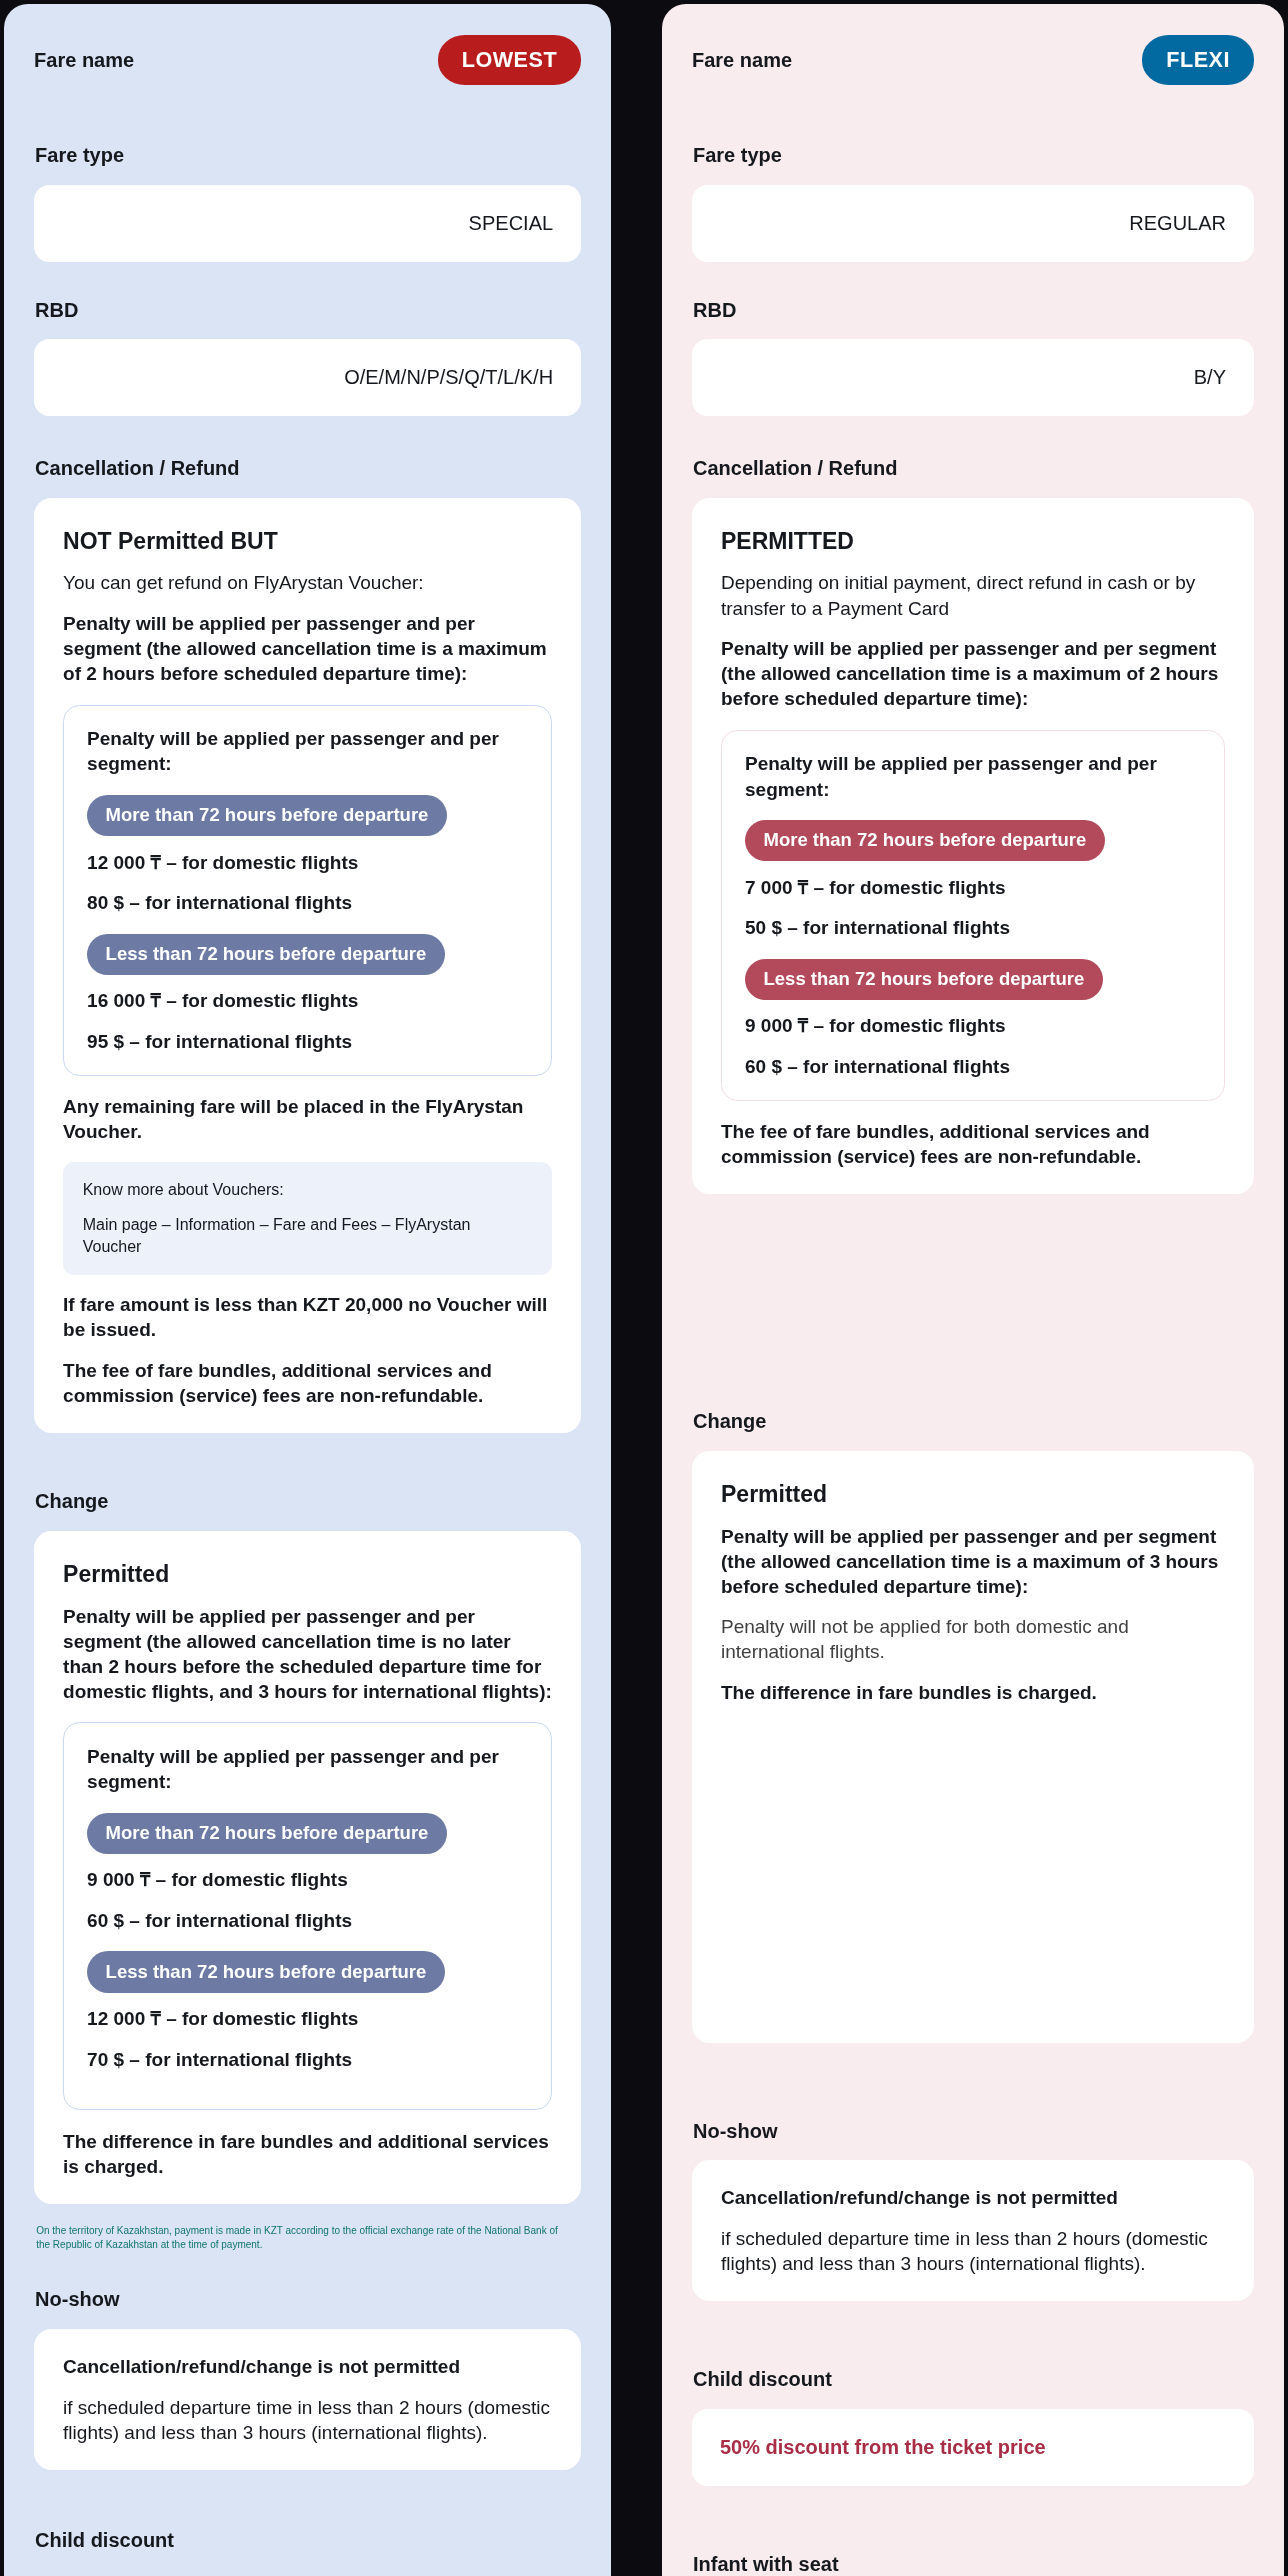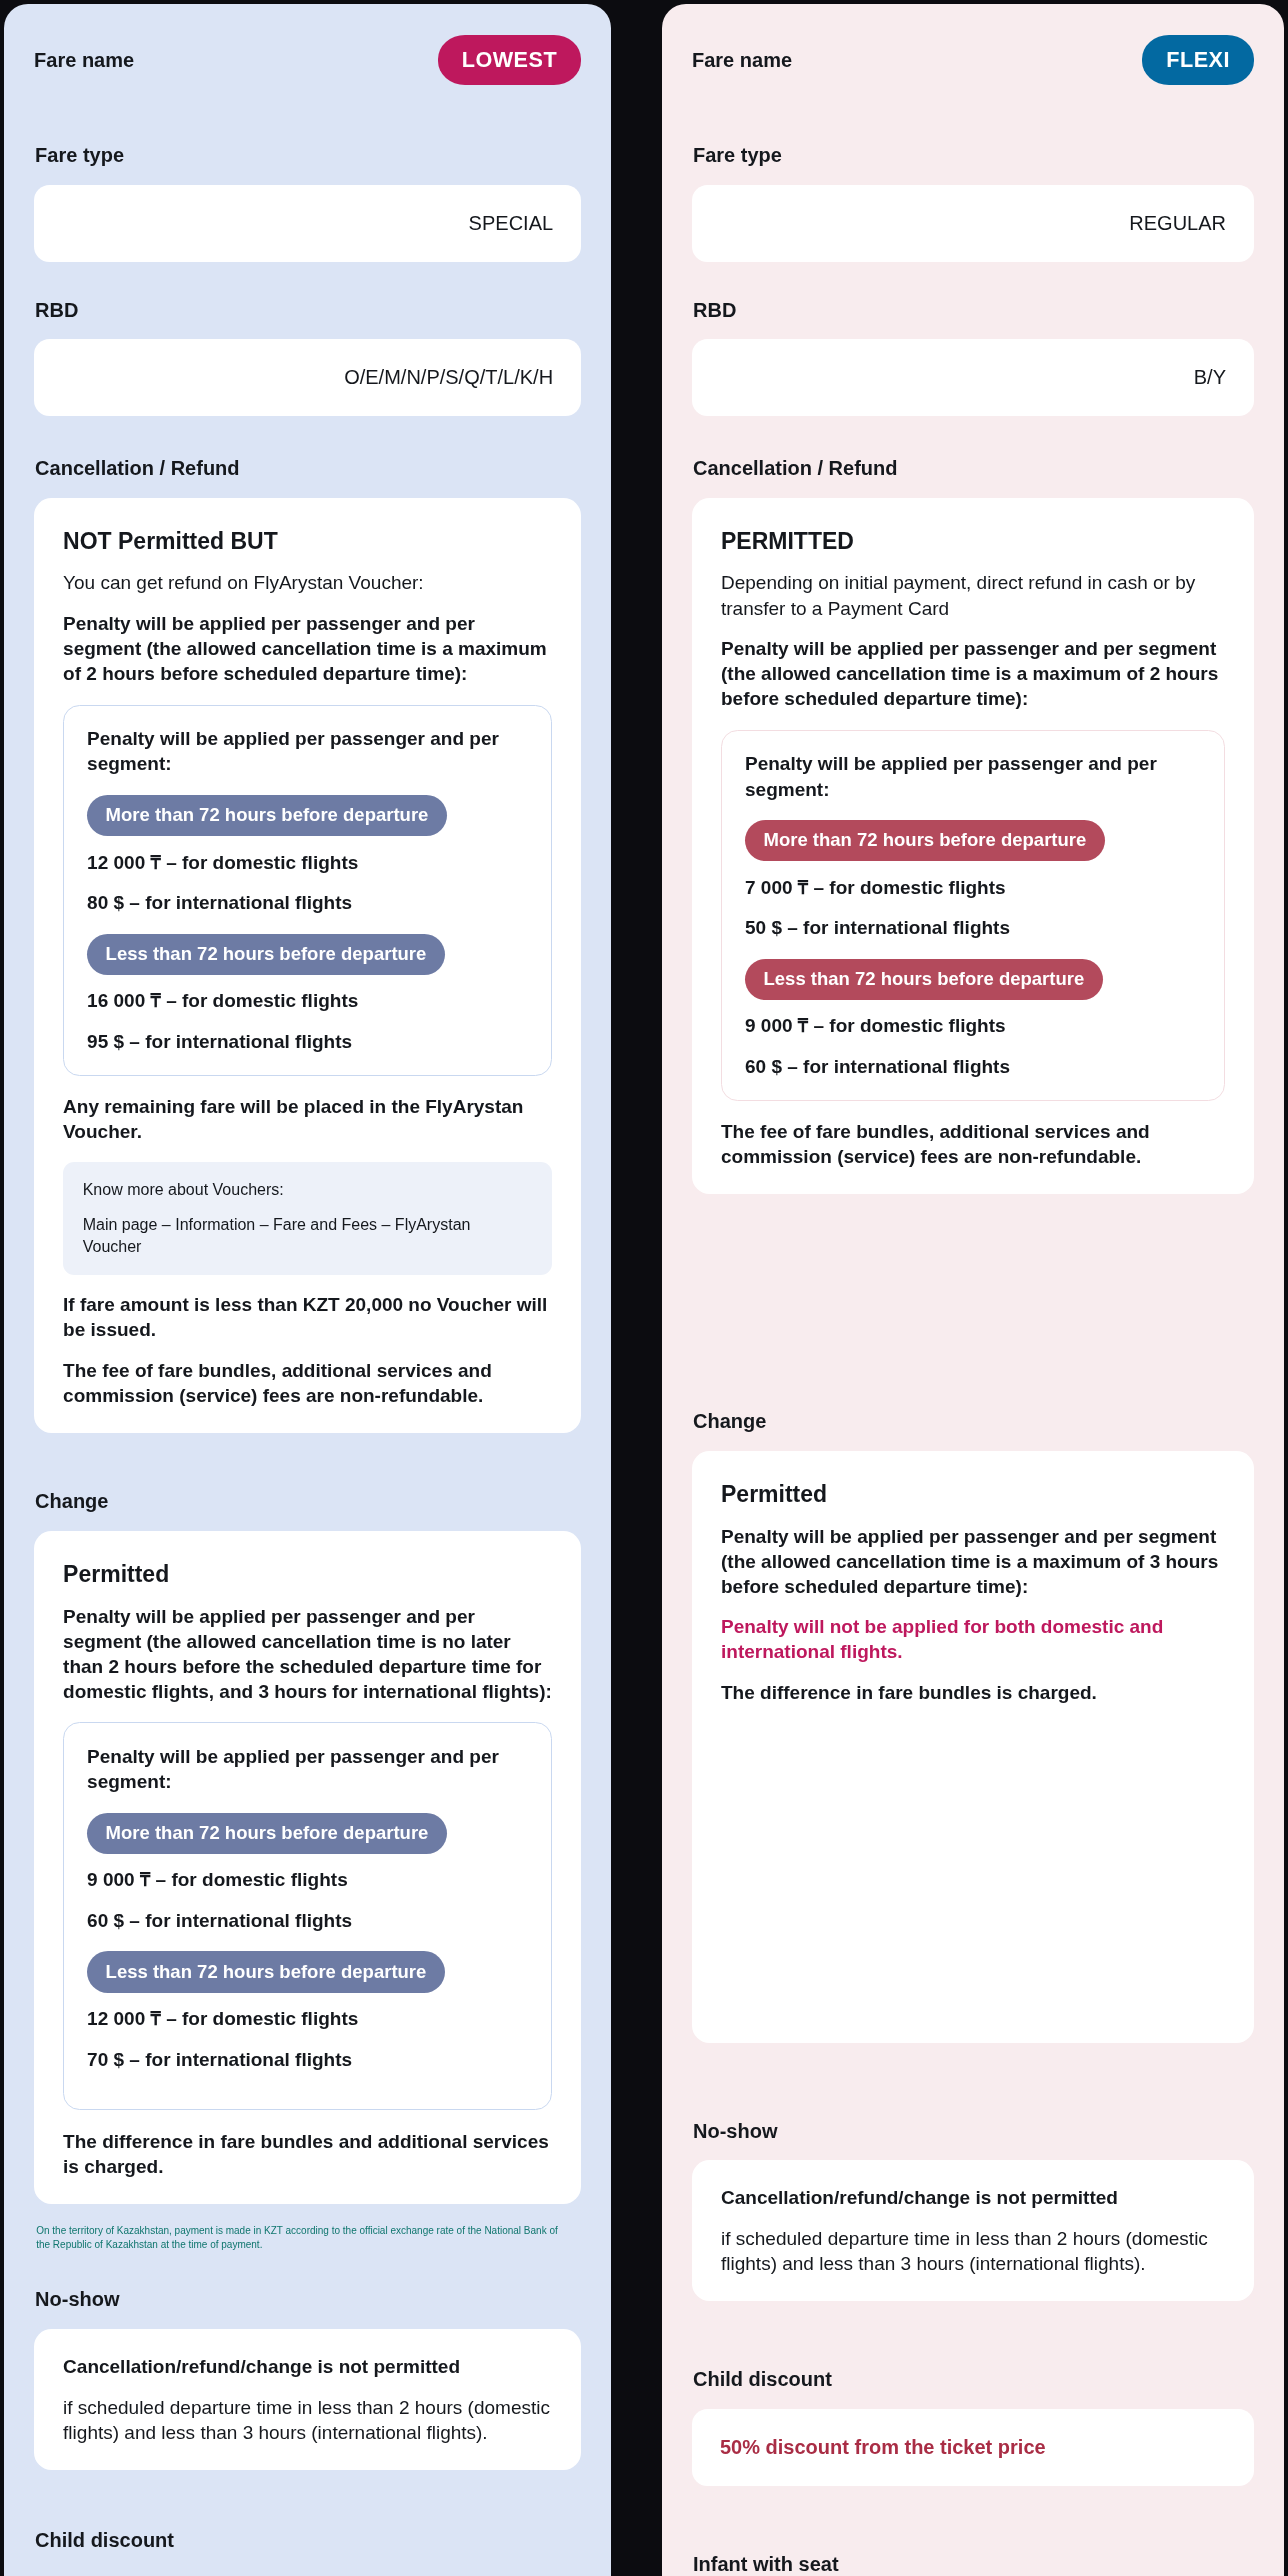--- a/index.html
+++ b/index.html
@@ -15,21 +15,21 @@
     padding:29px 30px;box-sizing:border-box;overflow:hidden;
   }
   .col.lowest{left:4.1px;width:607px;background:#dbe4f5;}
   .col.flexi{left:662px;width:622px;background:#f8ecee;}
 
   .fare-row{display:flex;align-items:center;justify-content:space-between;height:54px;margin-bottom:57px;}
   .badge{
     color:#ffffff;font-weight:700;font-size:21.6px;letter-spacing:0.5px;
     padding:14.4px 24px;border-radius:27px / 24px;line-height:1;
   }
-  .lowest .badge{background:#be185d;}
+  .lowest .badge{background:#b91c1c;}
   .flexi  .badge{background:#0369a1;}
 
   .section-label{font-size:20px;font-weight:700;color:#15181d;margin:0 0 17.5px 1px;line-height:1.15;}
 
   .value-card{
     background:#ffffff;border-radius:15.5px;min-height:77px;
     padding:15.5px 28px;box-sizing:border-box;
     display:flex;align-items:center;font-size:20px;line-height:1.25;
   }
   .value-card.center{justify-content:flex-end;text-align:center;}
@@ -51,21 +51,21 @@
   .pill{
     display:inline-block;color:#fff;font-weight:700;font-size:18.5px;line-height:1;
     padding:11.3px 18.5px;border-radius:24px;margin:3.1px 0 13.4px 0;
   }
   .lowest .pill{background:#6d7ba4;}
   .flexi  .pill{background:#b34a5c;}
   .amt{font-weight:700;margin:0 0 11.3px 0;}
 
   .accent{font-weight:700;}
   .flexi  .accent{color:#a92d45;}
-  .crimson{color:#be185d;font-weight:700;}
+  .crimson{color:#404040;font-weight:400;}
 
   .voucher-box{
     background:#edf1f9;border-radius:11.3px;padding:17.5px 19.6px;
     font-size:16px;line-height:1.35;margin:17.5px 0;
   }
   .voucher-box p{margin:0 0 13.4px 0;}
   .voucher-box p:last-child{margin-bottom:0;}
 
   .kzt-note{font-size:10px;line-height:1.4;color:#0f766e;margin:0 2.1px 0 2.1px;max-width:531px;}
 

